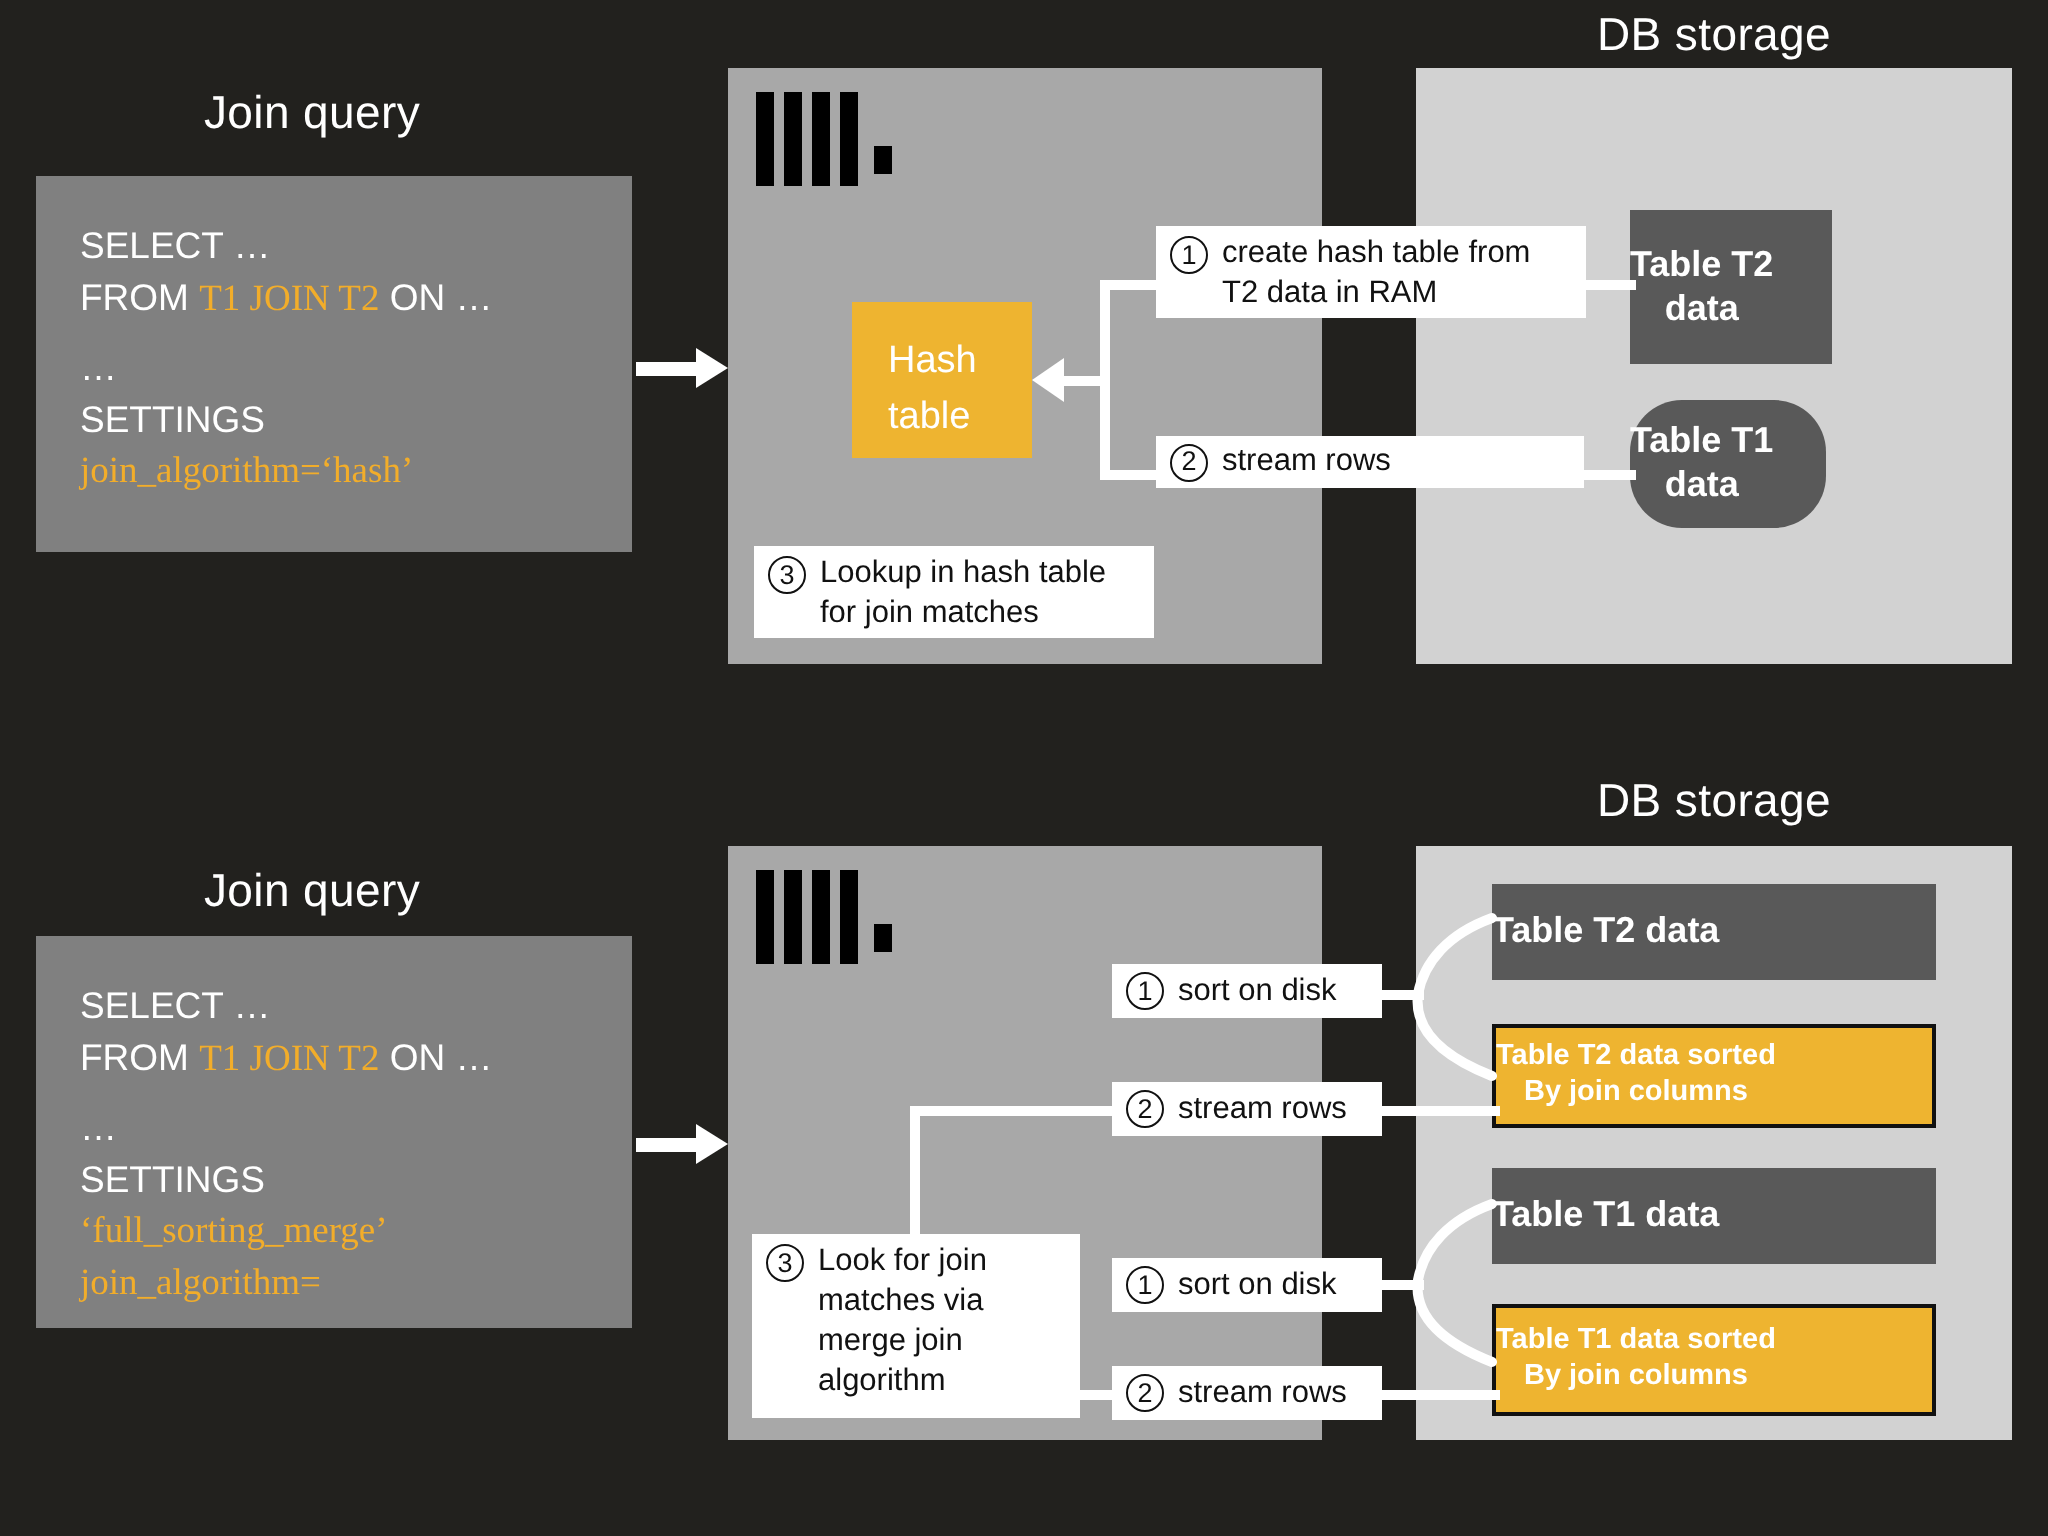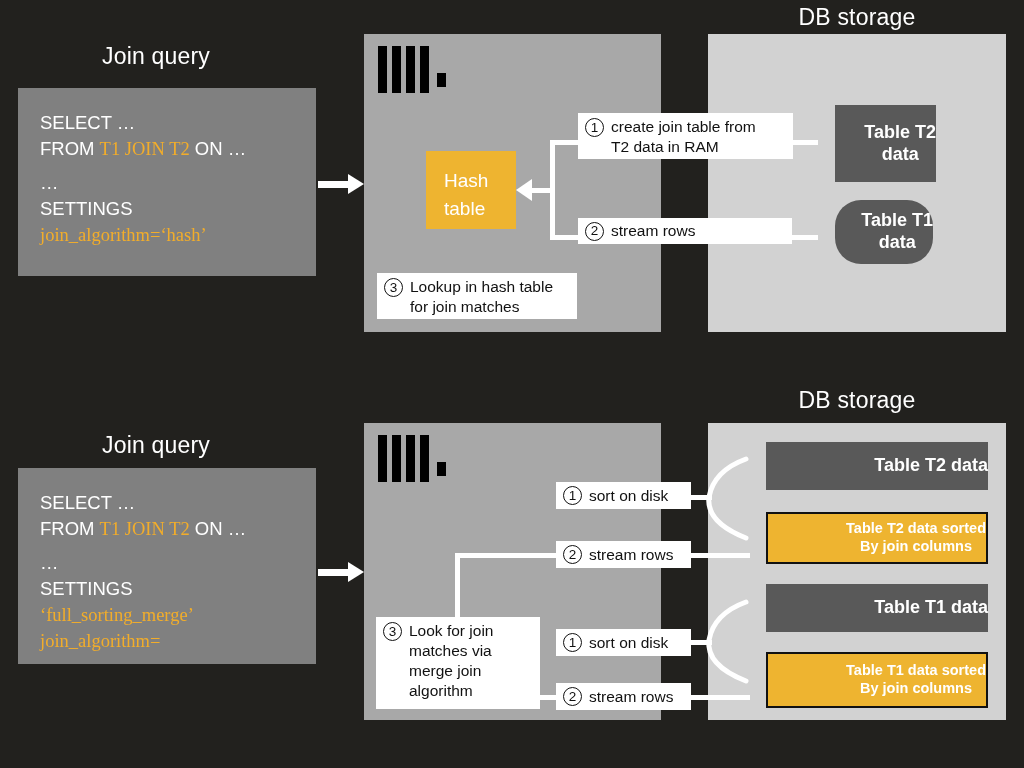--- a/index.html
+++ b/index.html
@@ -71,24 +71,23 @@
   }
 
   
   .storage-panel { background: #d2d2d2; }
 
   
   .table-box {
     background: #595959;
     color: #ffffff;
     font-weight: bold;
-    display: flex; align-items: center; justify-content: flex-end;
+    display: flex; align-items: center; justify-content: flex-start;
     text-align: center;
     line-height: 1.22;
-    margin-left: 20px;
   }
   .table-box.sorted {
     background: #eeb430;
     border: 2px solid #111111;
     font-size: 14.5px;
   }
 
   
   .hash-box {
     background: #eeb430;
@@ -195,21 +194,21 @@
   <div class="line-h" style="left:530px; top:188px; width:25px;"></div>
   <div class="arrow-left-head" style="left:516px; top:179px;"></div>
 
   <div class="abs hash-box" style="left:426px; top:151px; width:90px; height:78px;">
     <div>Hash</div>
     <div>table</div>
   </div>
 
   <div class="abs callout" style="left:578px; top:113px; width:215px; height:46px;">
     <span class="num">1</span>
-    <span class="ctext">create join table from
+    <span class="ctext">create hash table from
 T2 data in RAM</span>
   </div>
 
   <div class="abs callout center" style="left:578px; top:218px; width:214px; height:26px;">
     <span class="num">2</span>
     <span class="ctext">stream rows</span>
   </div>
 
   <div class="abs callout" style="left:377px; top:273px; width:200px; height:46px;">
     <span class="num">3</span>

